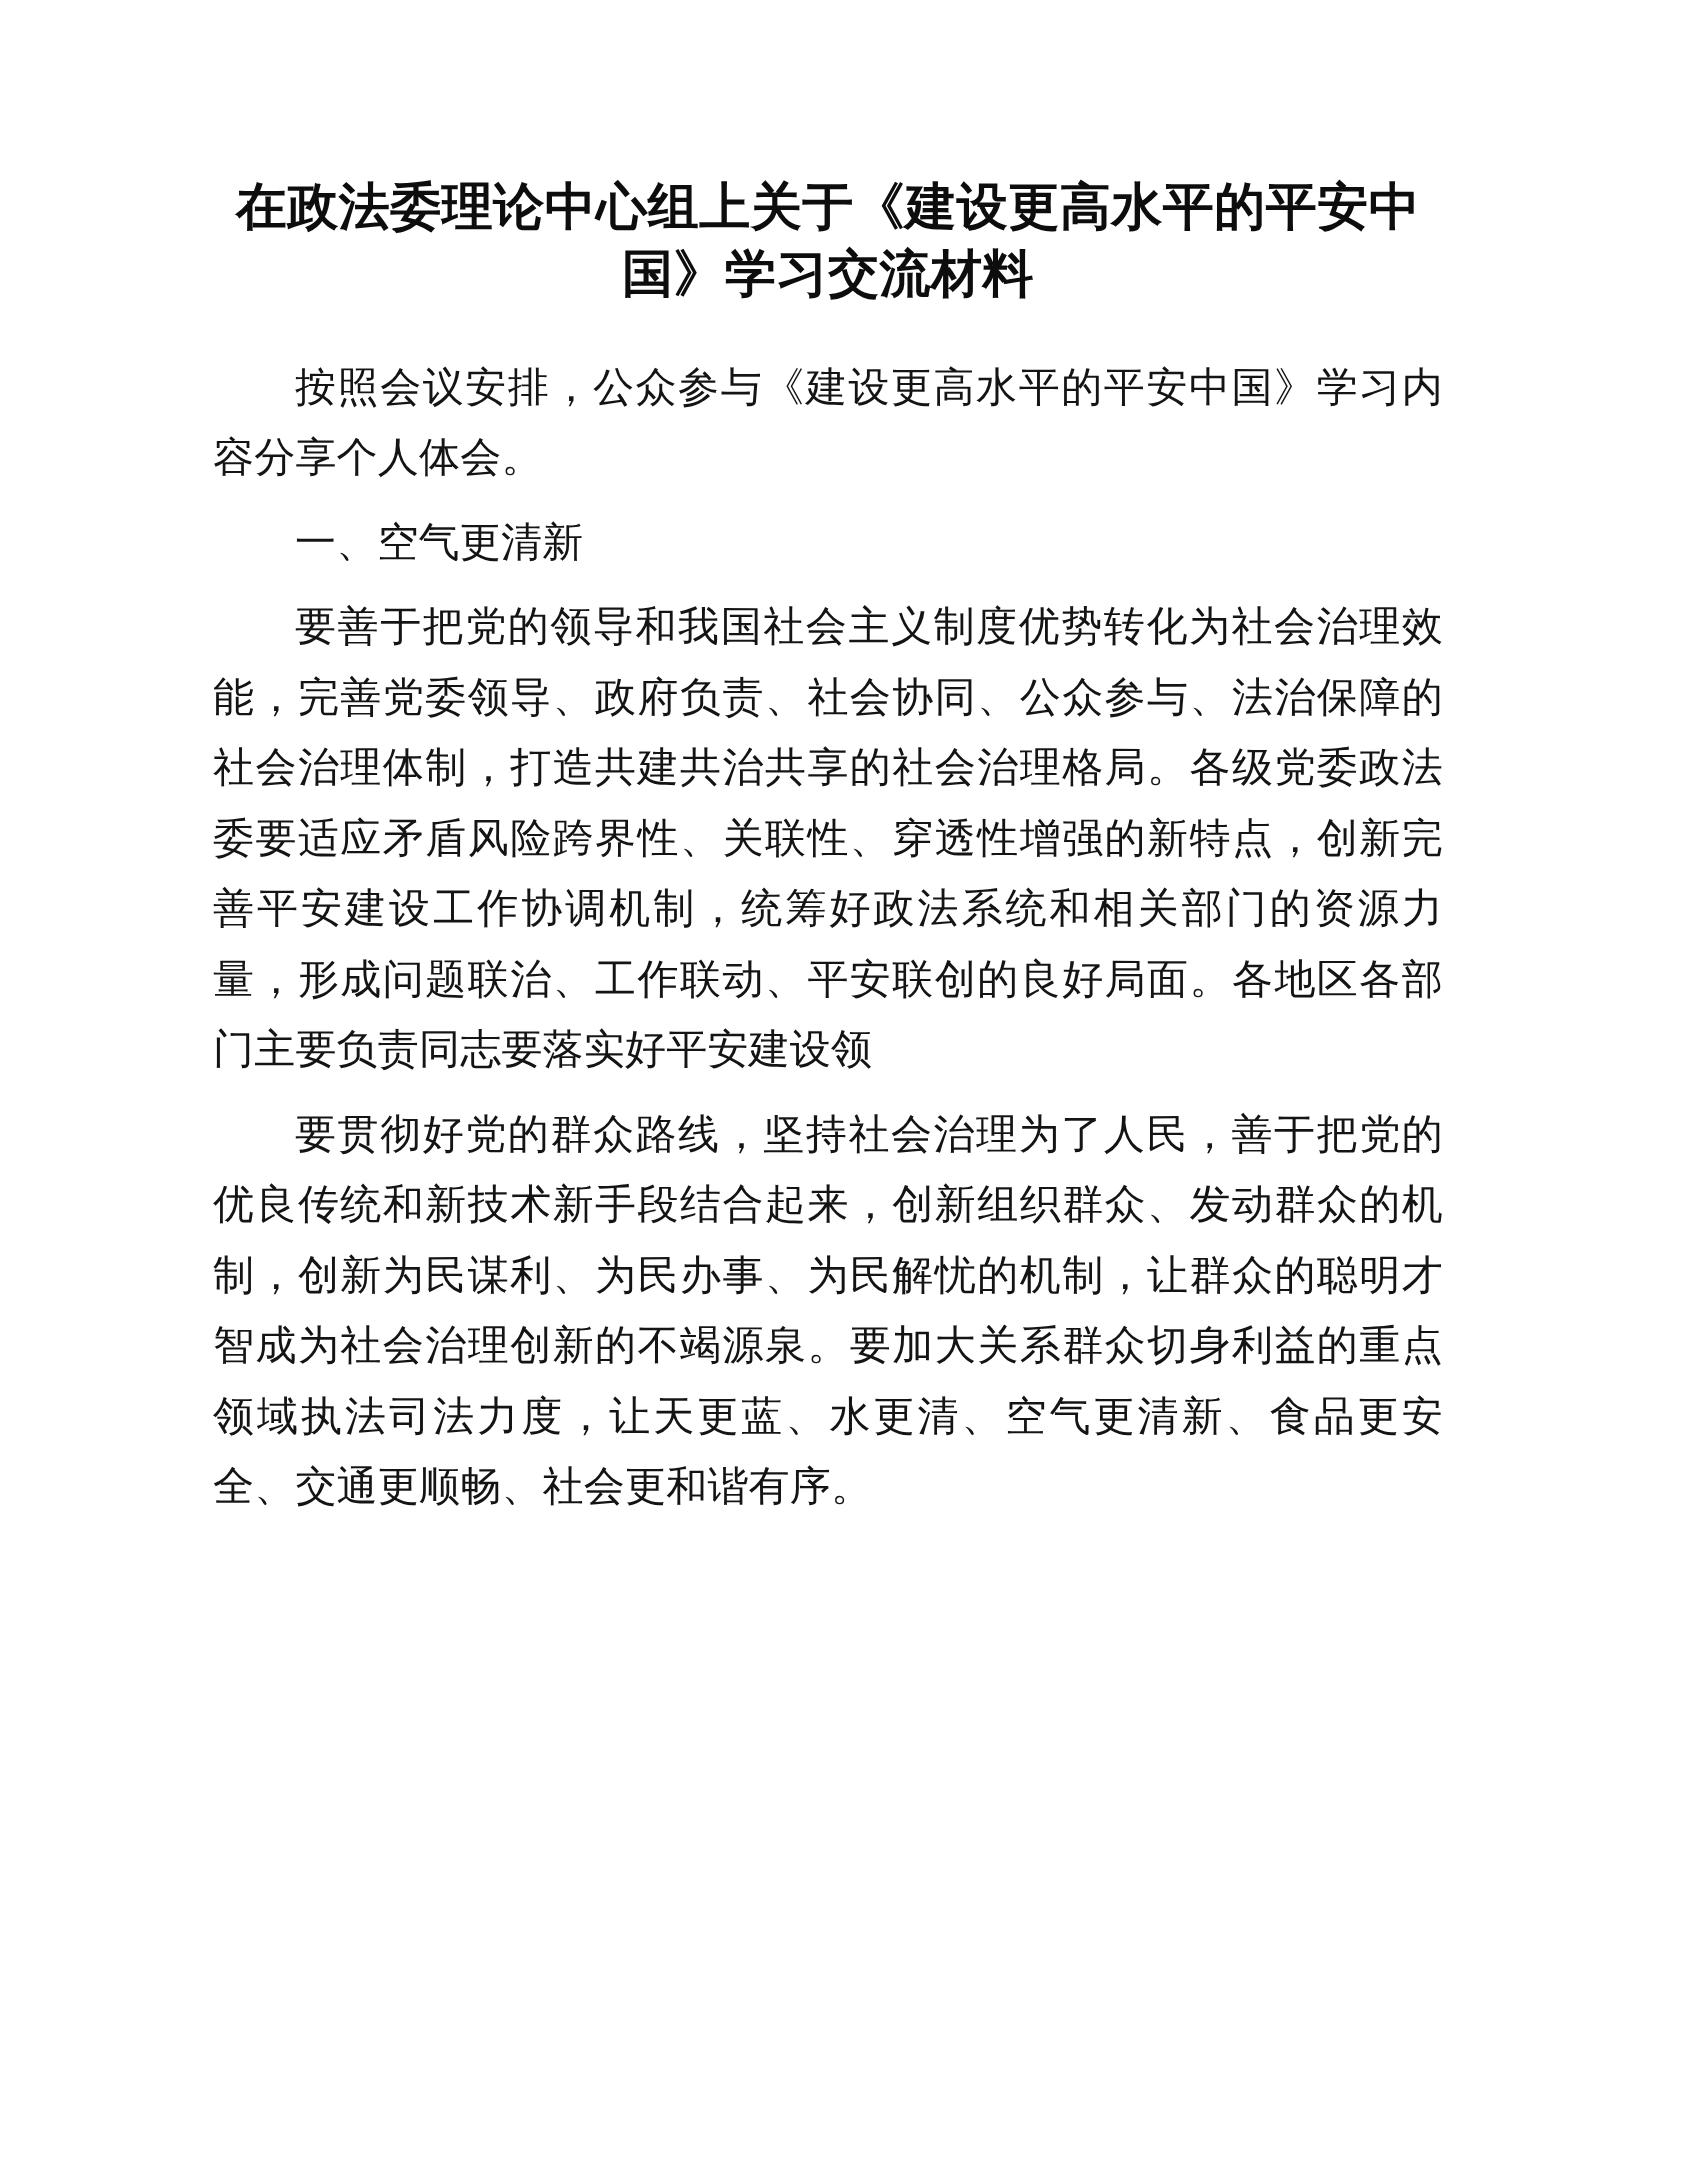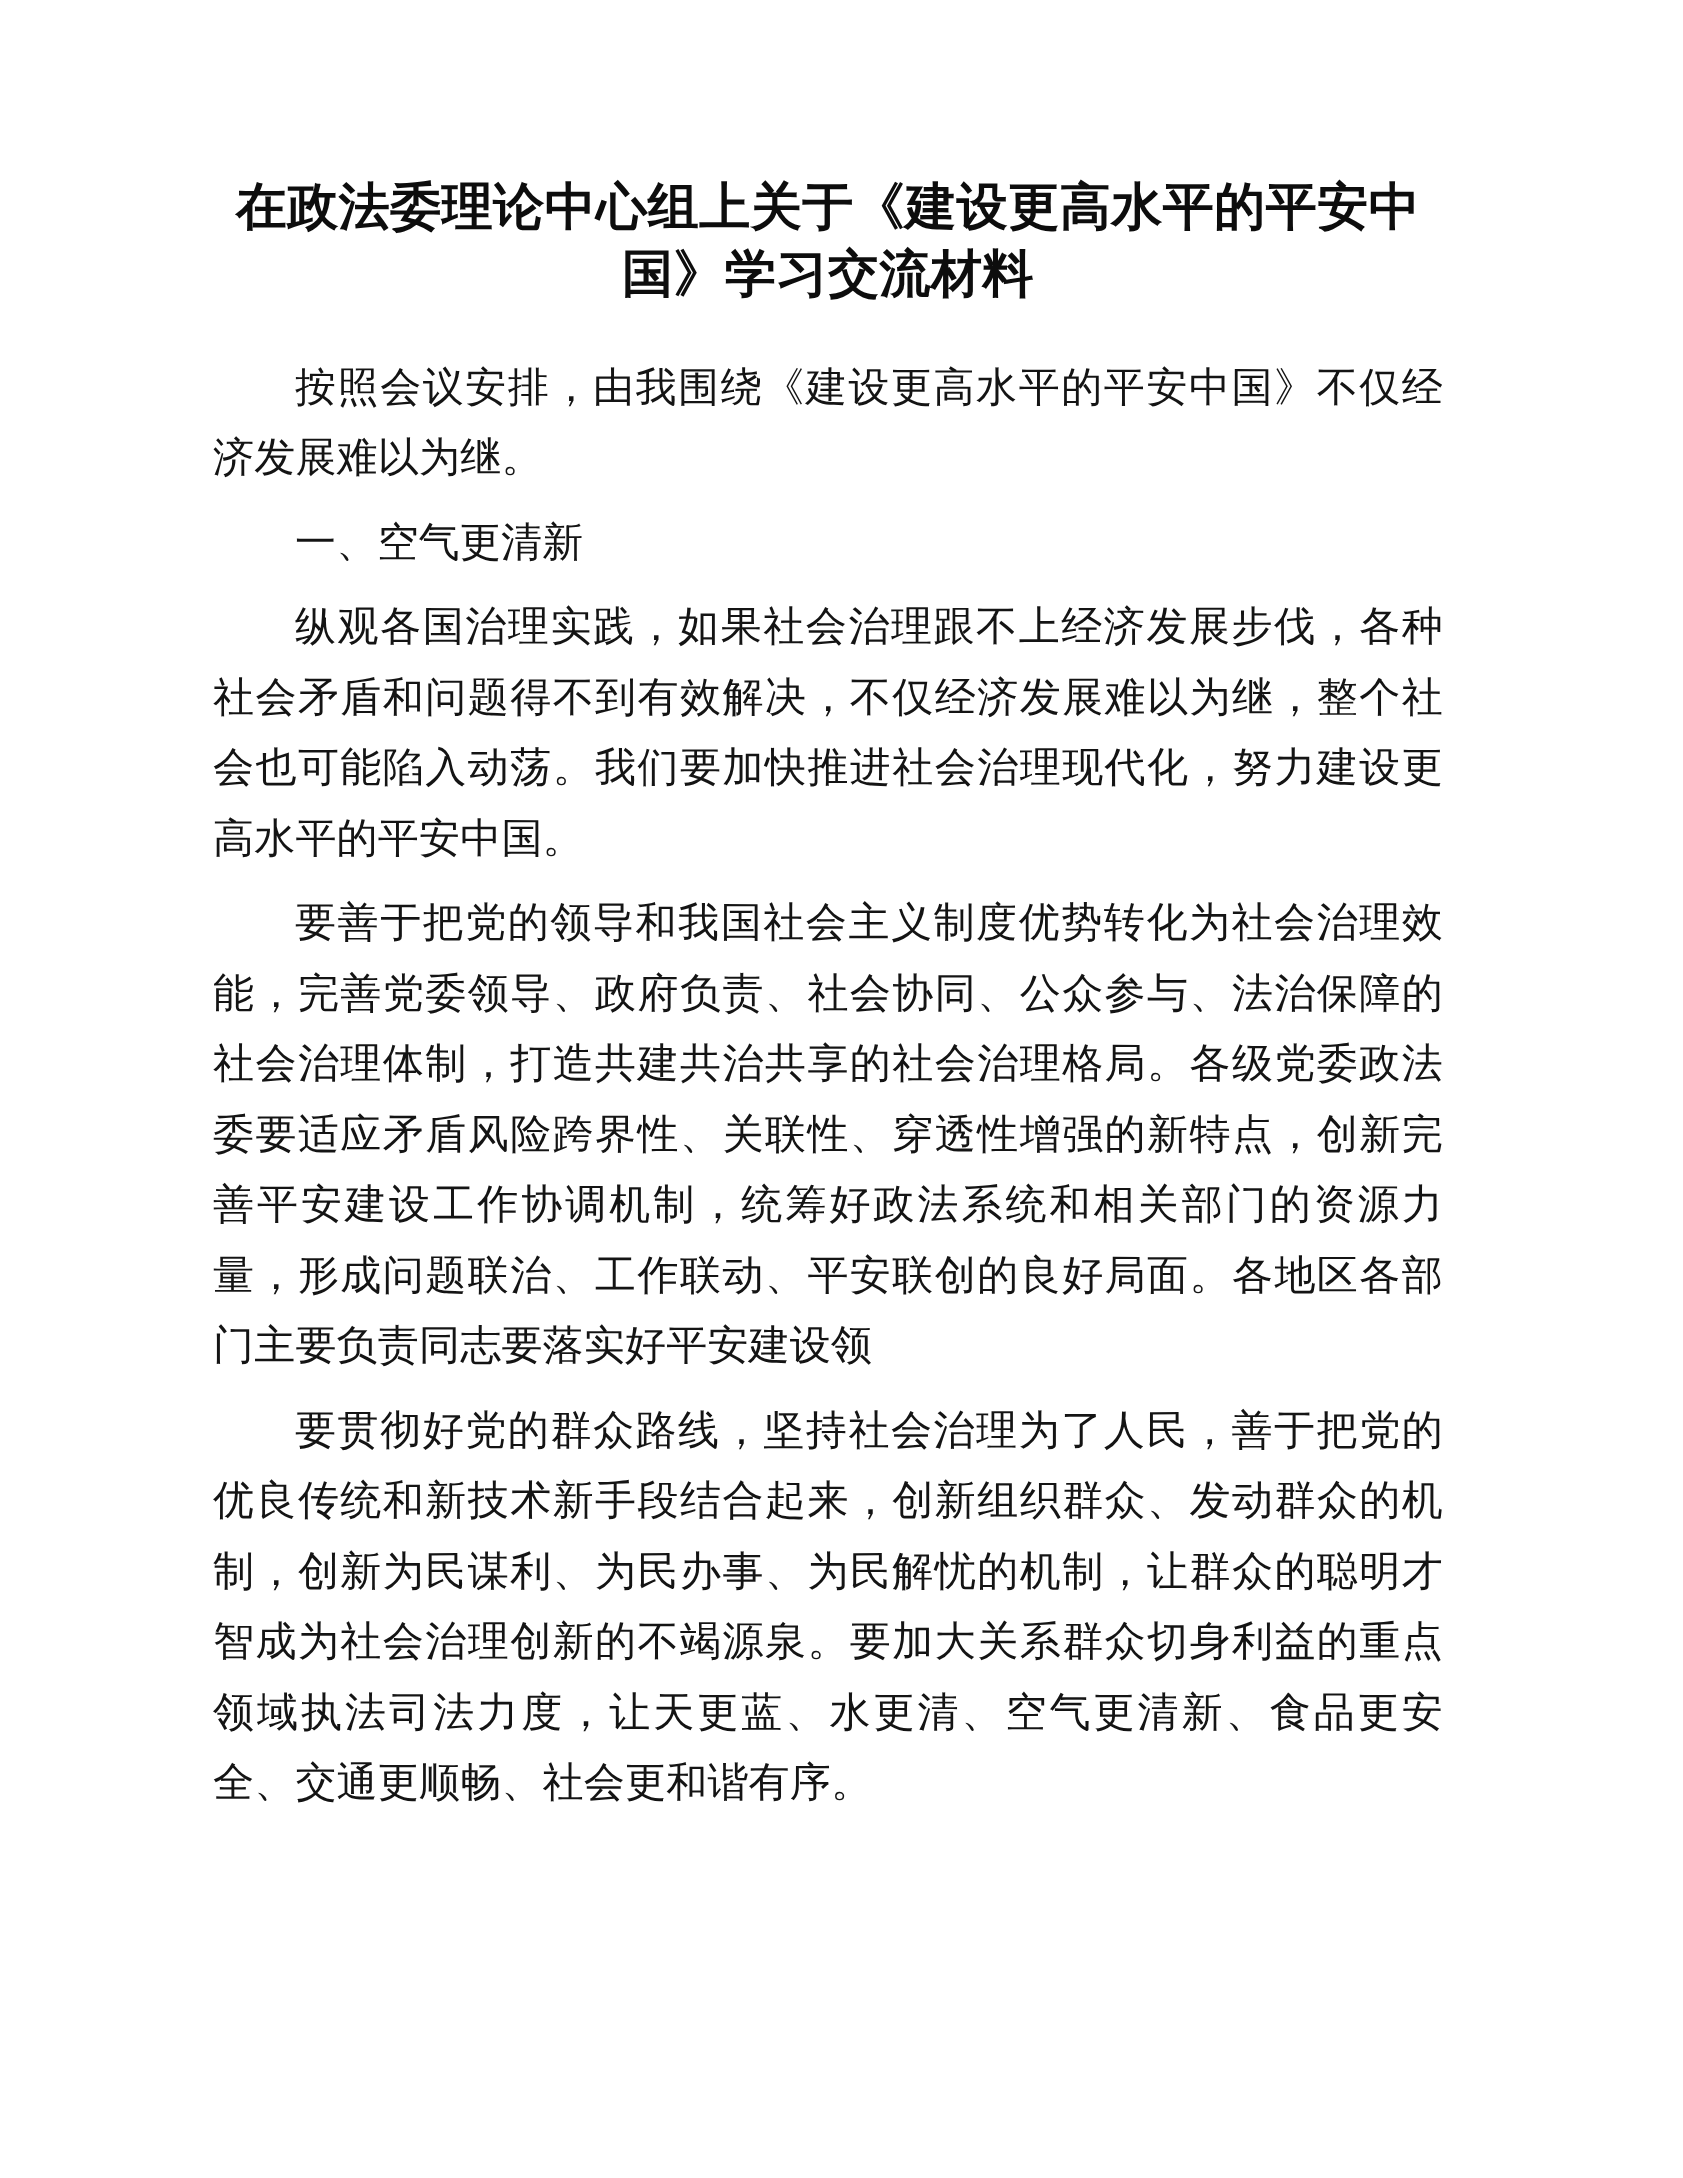--- a/index.html
+++ b/index.html
@@ -48,24 +48,23 @@
     font-weight: 400;
   }
 </style>
 </head>
 <body>
 
 <div class="page">
 
   <h1 class="doc-title">在政法委理论中心组上关于《建设更高水平的平安中国》学习交流材料</h1>
 
-  <p class="para">按照会议安排，由我围绕《建设更高水平的平安中国》不仅经济发展难以为继。</p>
+  <p class="para">按照会议安排，公众参与《建设更高水平的平安中国》学习内容分享个人体会。</p>
 
   <p class="para heading">一、空气更清新</p>
 
-  <p class="para">纵观各国治理实践，如果社会治理跟不上经济发展步伐，各种社会矛盾和问题得不到有效解决，不仅经济发展难以为继，整个社会也可能陷入动荡。我们要加快推进社会治理现代化，努力建设更高水平的平安中国。</p>
 
   <p class="para">要善于把党的领导和我国社会主义制度优势转化为社会治理效能，完善党委领导、政府负责、社会协同、公众参与、法治保障的社会治理体制，打造共建共治共享的社会治理格局。各级党委政法委要适应矛盾风险跨界性、关联性、穿透性增强的新特点，创新完善平安建设工作协调机制，统筹好政法系统和相关部门的资源力量，形成问题联治、工作联动、平安联创的良好局面。各地区各部门主要负责同志要落实好平安建设领</p>
 
   <p class="para">要贯彻好党的群众路线，坚持社会治理为了人民，善于把党的优良传统和新技术新手段结合起来，创新组织群众、发动群众的机制，创新为民谋利、为民办事、为民解忧的机制，让群众的聪明才智成为社会治理创新的不竭源泉。要加大关系群众切身利益的重点领域执法司法力度，让天更蓝、水更清、空气更清新、食品更安全、交通更顺畅、社会更和谐有序。</p>
 
 </div>
 
 
 </body></html>

